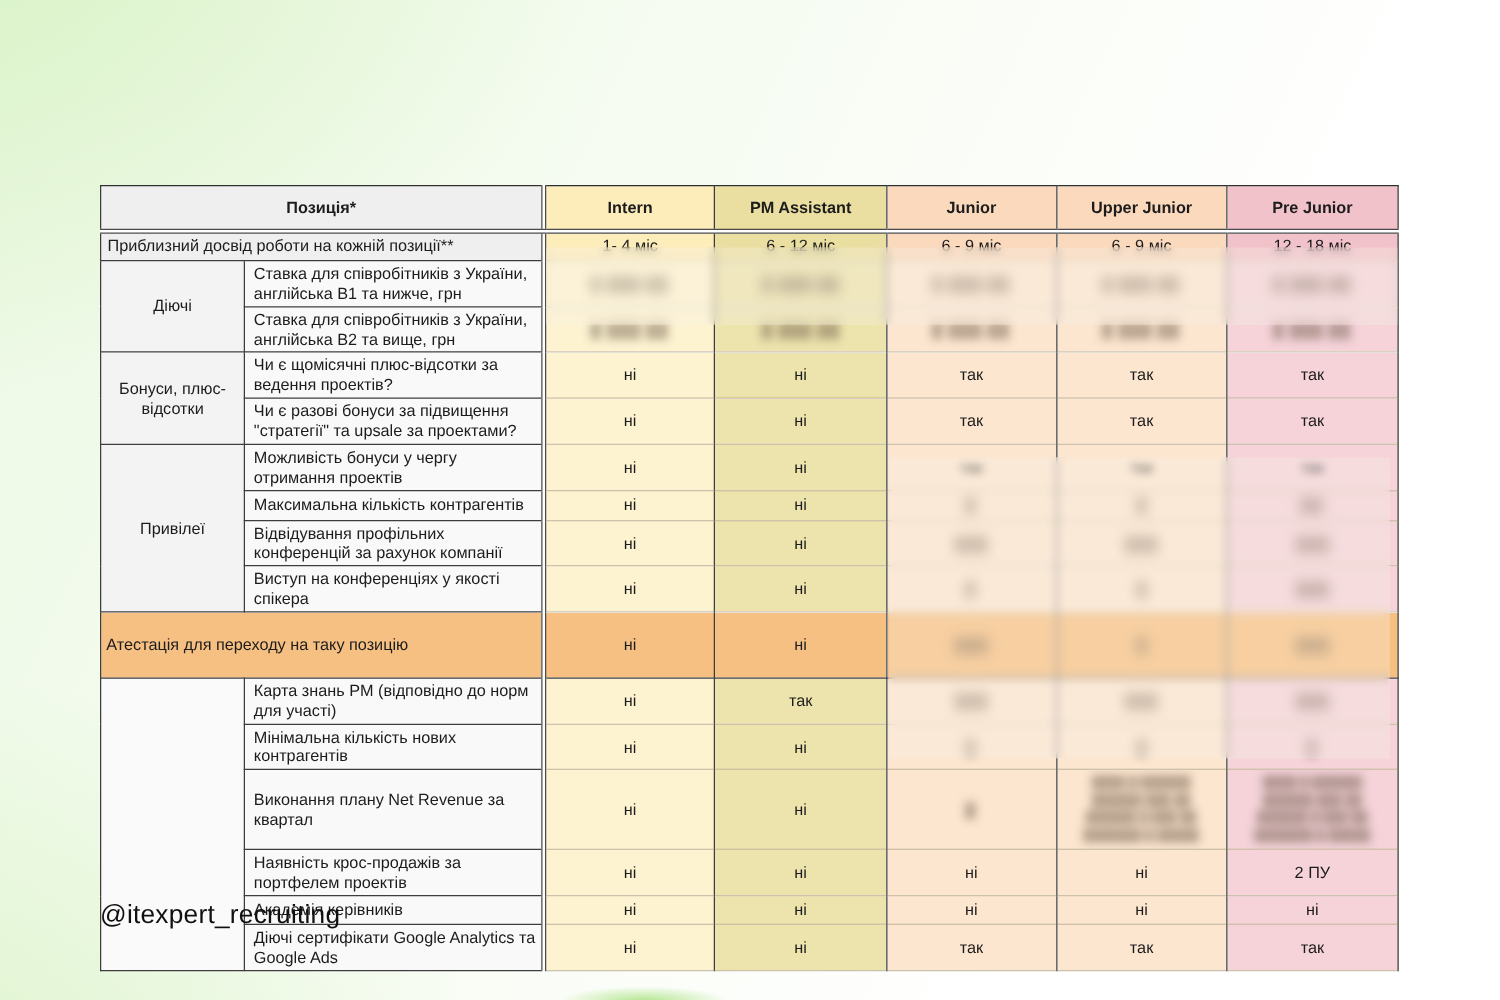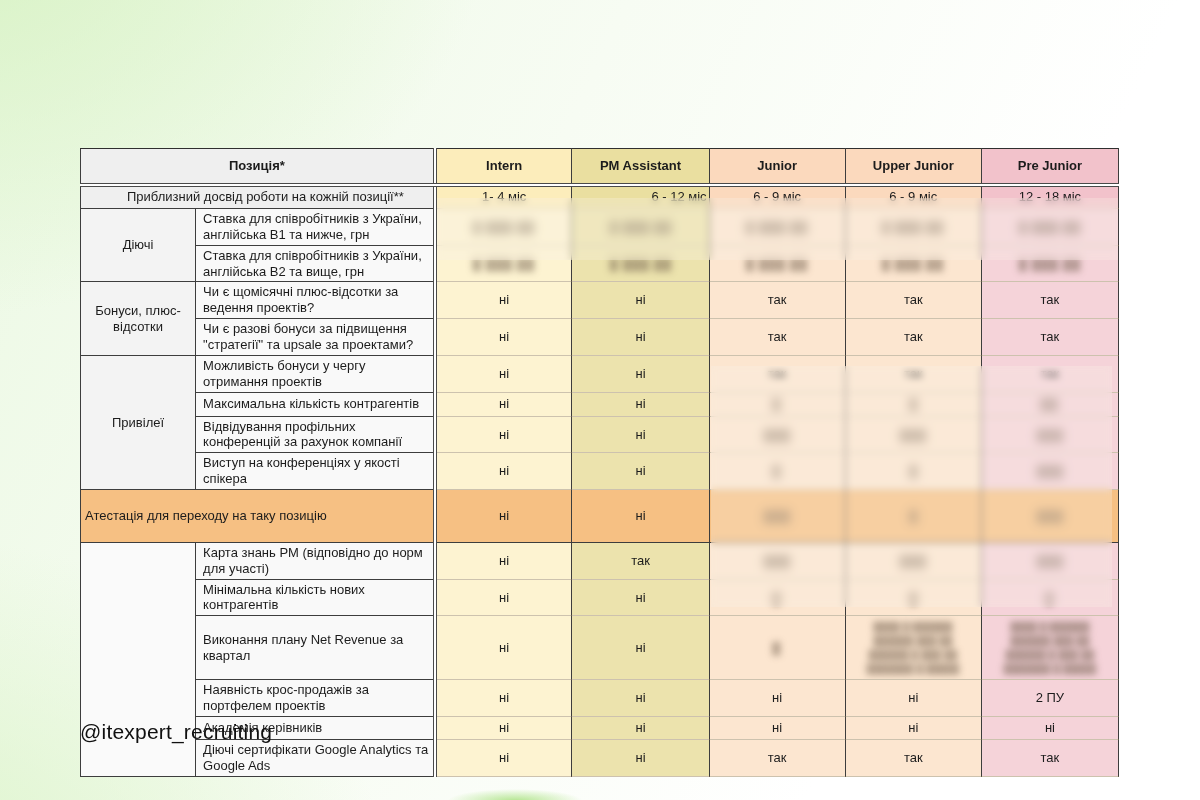--- a/index.html
+++ b/index.html
@@ -34,21 +34,21 @@
   }
   table.grid td, table.grid th{
     overflow:hidden;vertical-align:middle;font-weight:400;
   }
   
   .L{border:1px solid #3d3d3d;}
   .cat{background:#f3f3f3;text-align:center;padding:2px 4px;}
   .cat-empty{background:#fafafa;}
   .crit{background:#f9f9f9;text-align:left;padding:2px 4px 2px 7px;}
   .corner{background:#efefef;text-align:center;font-weight:700;}
-  .expl{background:#efefef;text-align:center;padding:2px 4px 2px 21px;}
+  .expl{background:#efefef;text-align:left;padding:2px 4px 2px 5px;}
   
   .V{
     border-left:1px solid #3d3d3d;border-right:1px solid #3d3d3d;
     border-top:1px solid rgba(145,120,75,.45);border-bottom:1px solid rgba(145,120,75,.45);
     text-align:center;padding:1px 2px;
   }
   .vfirst{border-left:4px double #4a4a4a;}
   tr.hdr th{border-bottom:4px double #4a4a4a;border-top:1px solid #2f2f2f;font-weight:700;}
   tr.sec td.V{border-top:1px solid #3d3d3d;}
   tr.att td{
@@ -98,21 +98,21 @@
             <th colspan="2" class="L corner">Позиція*</th>
             <th class="V c0h vfirst">Intern</th>
             <th class="V c1h">PM Assistant</th>
             <th class="V c2h">Junior</th>
             <th class="V c3h">Upper Junior</th>
             <th class="V c4h">Pre Junior</th>
           </tr>
           <tr style="height: 24px;">
             <td colspan="2" class="L expl">Приблизний досвід роботи на кожній позиції**</td>
             <td class="V c0h vfirst" style="border-top: 4px double rgb(74, 74, 74);">1- 4 міс</td>
-            <td class="V c1h" style="border-top: 4px double rgb(74, 74, 74); text-align: right;">6 - 12 міс</td>
+            <td class="V c1h" style="border-top: 4px double rgb(74, 74, 74);">6 - 12 міс</td>
             <td class="V c2h" style="border-top: 4px double rgb(74, 74, 74);">6 - 9 міс</td>
             <td class="V c3h" style="border-top: 4px double rgb(74, 74, 74);">6 - 9 міс</td>
             <td class="V c4h" style="border-top: 4px double rgb(74, 74, 74);">12 - 18 міс</td>
           </tr>
           <tr class="sec" style="height: 33px;">
             <td rowspan="2" class="L cat">Діючі</td>
             <td class="L crit">Ставка для співробітників  з України, англійська В1 та нижче, грн</td>
             <td class="V c0 vfirst"><span class="redacted">█ ███,██</span></td>
             <td class="V c1"><span class="redacted">█ ███,██</span></td>
             <td class="V c2"><span class="redacted">█ ███,██</span></td>

